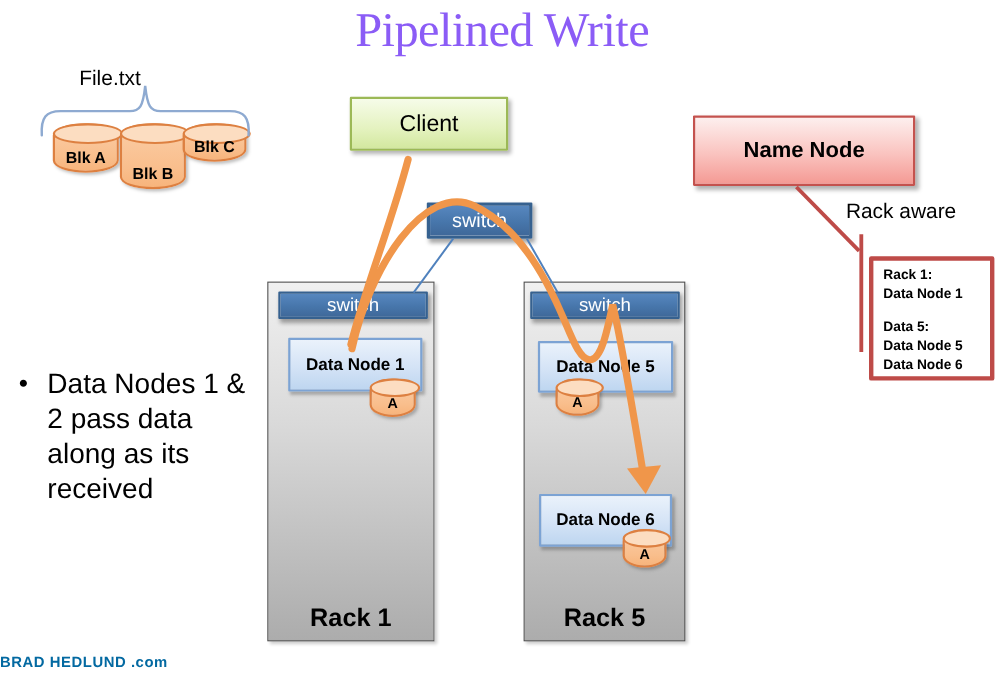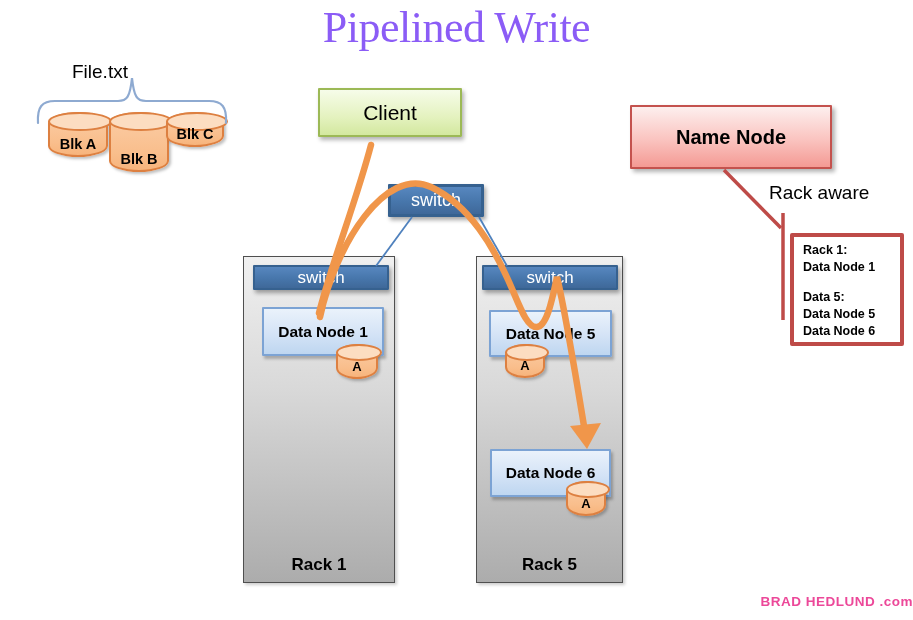--- a/index.html
+++ b/index.html
@@ -81,21 +81,21 @@
     position:absolute; top:256px; height:327px;
     background:linear-gradient(180deg,#F0F0F0 0%, #D9D9D9 40%, #ACACAC 100%);
     border:1.5px solid #4F4F4F;
     box-shadow:2px 2px 3px rgba(0,0,0,0.2);
     z-index:1;
   }
   #rack1 { left:243px; width:152px; }
   #rack5 { left:476px; width:147px; }
   .rack-label {
     position:absolute; bottom:7px; left:0; width:100%;
-    text-align:center; font-weight:bold; font-size:17px;
+    text-align:center; font-weight:bold; font-size:23px;
   }
 
   
   .data-node {
     position:absolute; display:flex; align-items:center; justify-content:center;
     background:linear-gradient(180deg,#EAF2FB 0%, #D4E3F6 55%, #BED6F0 100%);
     border:2px solid #7CA3D4;
     box-shadow:2px 3px 3px rgba(0,0,0,0.25);
     font-weight:bold; font-size:15.5px; z-index:2; border-radius:1px;
   }
@@ -118,22 +118,22 @@
   #notes li {
     position:relative; padding-left:29px; font-size:25.5px; line-height:32px;
     margin:0 0 5px 0;
   }
   #notes li::before {
     content:"\2022"; position:absolute; left:3px; top:0px; font-size:24px;
   }
 
   
   #footer {
-    position:absolute; left:0; top:594px; width:100%; text-align:right;
-    font-size:13.5px; font-weight:bold; color:#ec4899; letter-spacing:0.5px;
+    position:absolute; left:0; top:594px; width:100%; text-align:left;
+    font-size:13.5px; font-weight:bold; color:#0369a1; letter-spacing:0.5px;
   }
 
   
   #overlay {
     position:absolute; left:0; top:0; width:913px; height:620px;
     pointer-events:none; z-index:5;
   }
 </style>
 </head>
 <body>
@@ -202,20 +202,21 @@
   <div id="rack-aware-box">
     <div class="ra-line">Rack 1:</div>
     <div class="ra-line">Data Node 1</div>
     <div class="ra-gap"></div>
     <div class="ra-line">Data 5:</div>
     <div class="ra-line">Data Node 5</div>
     <div class="ra-line">Data Node 6</div>
   </div>
 
   <ul id="notes">
+    <li>Data Nodes 1 &amp; 2 pass data along as its received</li>
   </ul>
 
   <div id="footer">BRAD HEDLUND .com</div>
 
   <svg id="overlay" viewBox="0 0 913 620">
 
     <path d="M 38,123 C 37,107 42,101 55,101 L 118,101 C 127,101 130,97 132,78
              C 134,97 137,101 146,101 L 209,101 C 222,101 227,107 226,123" fill="none" stroke="#8EAAD1" stroke-width="2.2" stroke-linecap="round"></path>
 
     <line x1="412" y1="217" x2="376" y2="266" stroke="#4F81BD" stroke-width="1.8"></line>

